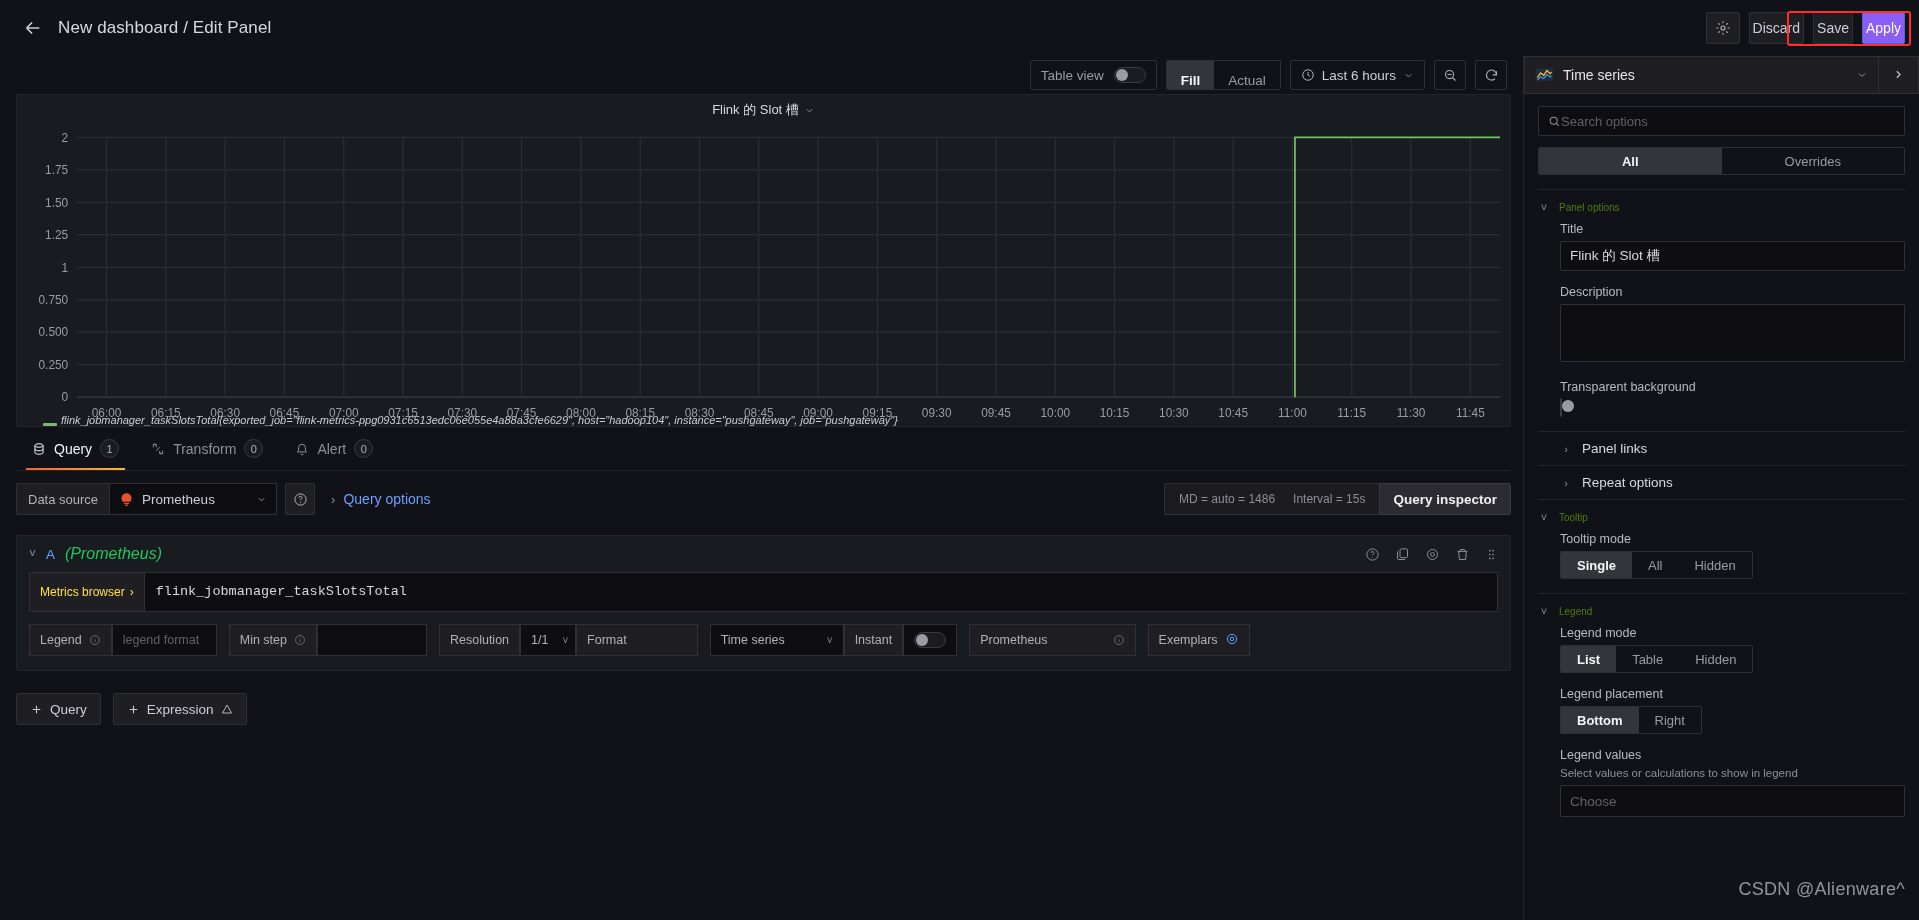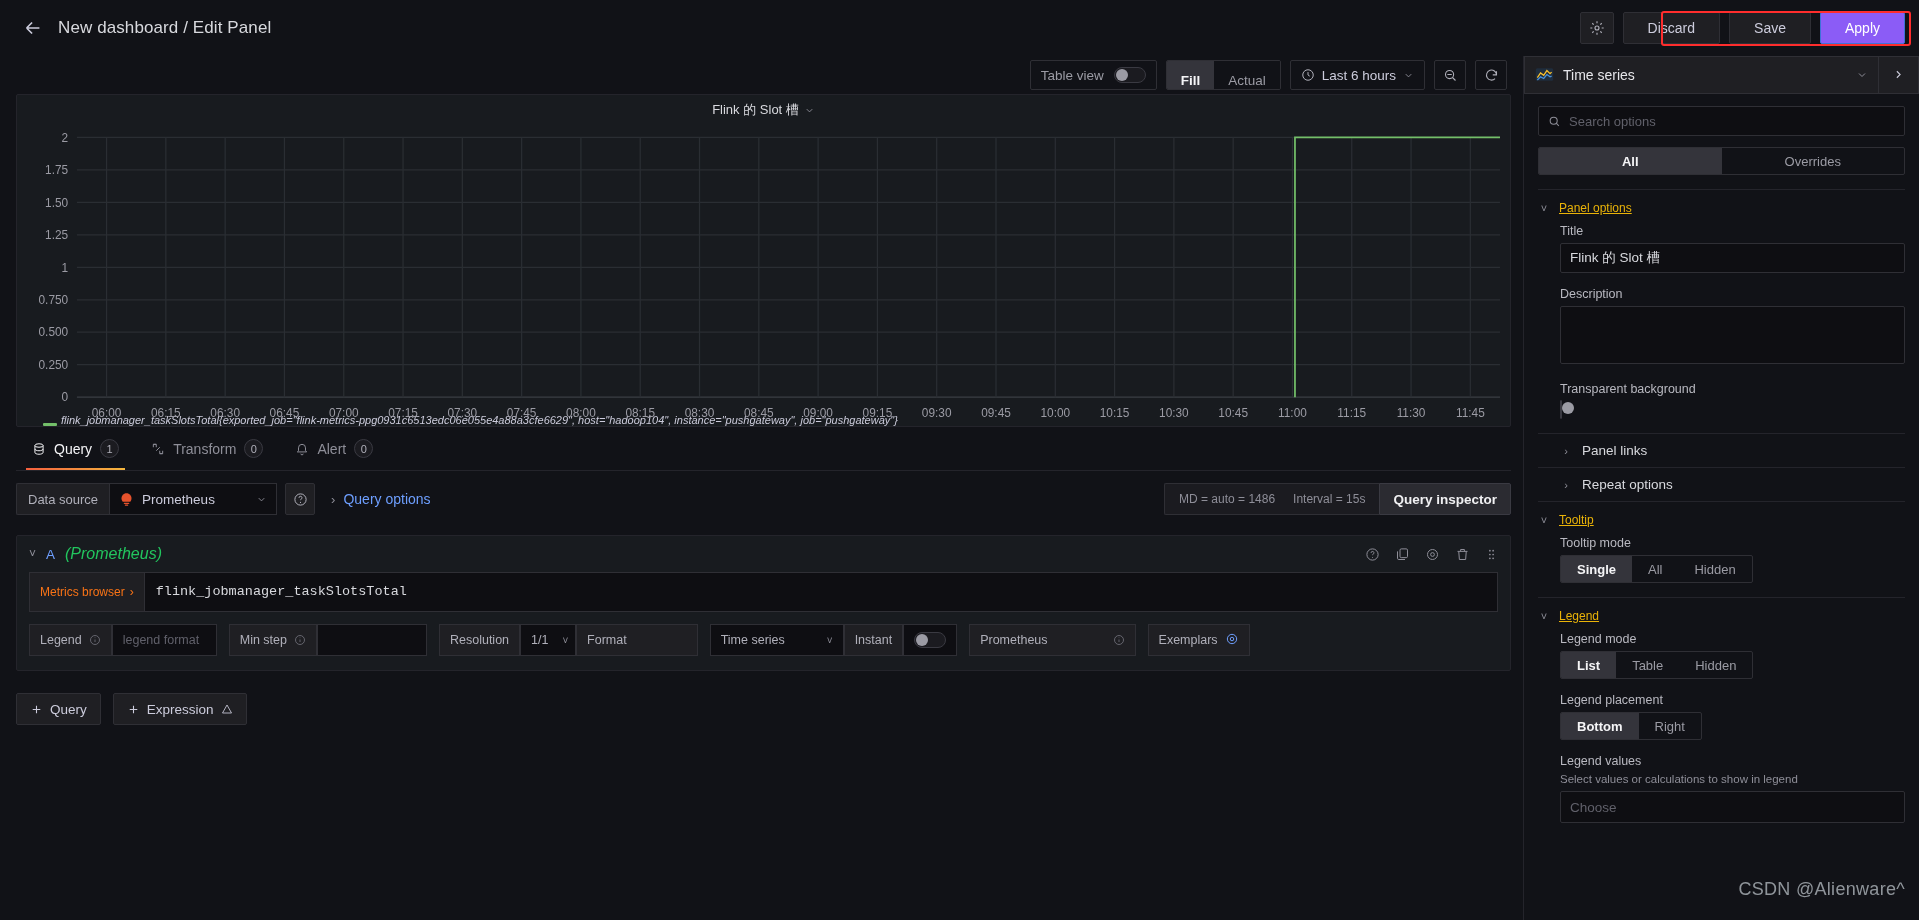--- a/index.html
+++ b/index.html
@@ -20,21 +20,21 @@
     background: #111217;
     position: relative;
   }
   .back-arrow {
     width: 30px; height: 30px; display: flex; align-items: center; justify-content: center;
     color: #ccccdc; cursor: pointer; margin-right: 10px;
   }
   .crumb-title { font-size: 17px; color: #d8d9de; font-weight: 400; letter-spacing: .1px; }
   .topbar-right { margin-left: auto; display: flex; align-items: center; gap: 9px; position: relative; }
   .tb-btn {
-    height: 32px; padding: 0 24px; border-radius: 2px;
+    height: 32px; padding: 0 3px; border-radius: 2px;
     background: #1f1f23; border: 1px solid #2f2f35;
     color: #ccccdc; font-size: 14px;
     display: flex; align-items: center; justify-content: center; cursor: pointer;
   }
   .tb-btn.icon-only { width: 34px; padding: 0; }
   .tb-btn.primary { background: #8b5cf6; border-color: #3d71d9; color: #fff; font-weight: 500; }
   .annot-box {
     position: absolute; border: 2px solid #ff2d2d; border-radius: 3px;
     pointer-events: none;
   }
@@ -156,21 +156,21 @@
   .qc-chev { color: #8e8e98; font-size: 12px; cursor: pointer; }
   .qc-ref { color: #6e9fff; font-size: 13.5px; font-weight: 500; cursor: pointer; }
   .qc-ds { color: #22c55e; font-size: 16px; font-style: italic; }
   .qc-actions { margin-left: auto; display: flex; align-items: center; gap: 15px; color: #8e8e98; }
   .qc-actions > span { cursor: pointer; display: flex; }
 
   .qc-expr { display: flex; align-items: stretch; margin: 0 12px; }
   .metrics-browser {
     background: #1f1f23; border: 1px solid #2f2f35; border-right: none;
     padding: 0 10px; display: flex; align-items: center; gap: 5px;
-    font-size: 12px; color: #f97316; cursor: pointer; white-space: nowrap;
+    font-size: 12px; color: #fde047; cursor: pointer; white-space: nowrap;
   }
   .expr-input {
     flex: 1; background: #0e0e12; border: 1px solid #2f2f35;
     font-family: "Liberation Mono", monospace; font-size: 13.5px; color: #d8d9de;
     padding: 9px 11px; min-height: 36px; line-height: 20px;
   }
 
   .qc-opts { display: flex; align-items: stretch; margin: 12px 12px 14px 12px; gap: 0; flex-wrap: wrap; }
   .opt {
     height: 32px; display: flex; align-items: center; gap: 7px; padding: 0 10px;
@@ -206,21 +206,21 @@
   .viz-main .name { font-size: 14px; color: #e6e6ea; font-weight: 500; }
   .viz-main .chev { margin-left: auto; color: #8e8e98; }
   .viz-next {
     width: 40px; height: 38px; border: 1px solid #2f2f35; border-left: none;
     display: flex; align-items: center; justify-content: center; color: #ccccdc; cursor: pointer;
     background: #1f1f23;
   }
   .opt-scroll { flex: 1; overflow: hidden; padding: 12px 14px 0 14px; }
   .search-box {
     height: 30px; background: #0e0e12; border: 1px solid #2f2f35; border-radius: 2px;
-    display: flex; align-items: center; gap: 8px; padding: 0 9px; margin-bottom: 11px;
+    display: flex; align-items: center; gap: 0; padding: 0 9px; margin-bottom: 11px;
   }
   .search-box input {
     flex: 1; background: transparent; border: none; outline: none;
     font-size: 13px; color: #ccccdc; font-family: "Liberation Sans", sans-serif;
   }
   .search-box input::placeholder { color: #60606a; }
   .allover {
     display: flex; border: 1px solid #2f2f35; border-radius: 2px; overflow: hidden; height: 28px;
     margin-bottom: 14px;
   }
@@ -229,21 +229,21 @@
     font-size: 13px; color: #9b9ba4; cursor: pointer; height: 26px;
   }
   .allover div.active { background: #34343b; color: #f5f5f7; font-weight: 600; }
 
   .sect { border-top: 1px solid #24242b; }
   .sect:first-of-type { border-top: none; }
   .sect-head {
     display: flex; align-items: center; gap: 9px; padding: 11px 0 9px 0; cursor: pointer;
   }
   .sect-head .chev { color: #8e8e98; font-size: 11px; width: 12px; text-align: center; }
-  .sect-head .t { font-size: 12px; color: #eab308; font-weight: 500; text-decoration: underline; }
+  .sect-head .t { font-size: 10px; color: #4d7c0f; font-weight: 500; }
   .sect-body { padding: 0 0 14px 22px; }
   .fld-label { font-size: 12.5px; color: #b9b9c1; margin-bottom: 5px; }
   .fld-sub { font-size: 11.5px; color: #8e8e98; margin-bottom: 6px; }
   .text-input {
     width: 100%; height: 30px; background: #0e0e12; border: 1px solid #2f2f35; border-radius: 2px;
     padding: 0 9px; font-size: 13.5px; color: #d8d9de; outline: none;
     font-family: "Liberation Sans", sans-serif;
   }
   .text-input::placeholder { color: #60606a; }
   .text-area {

